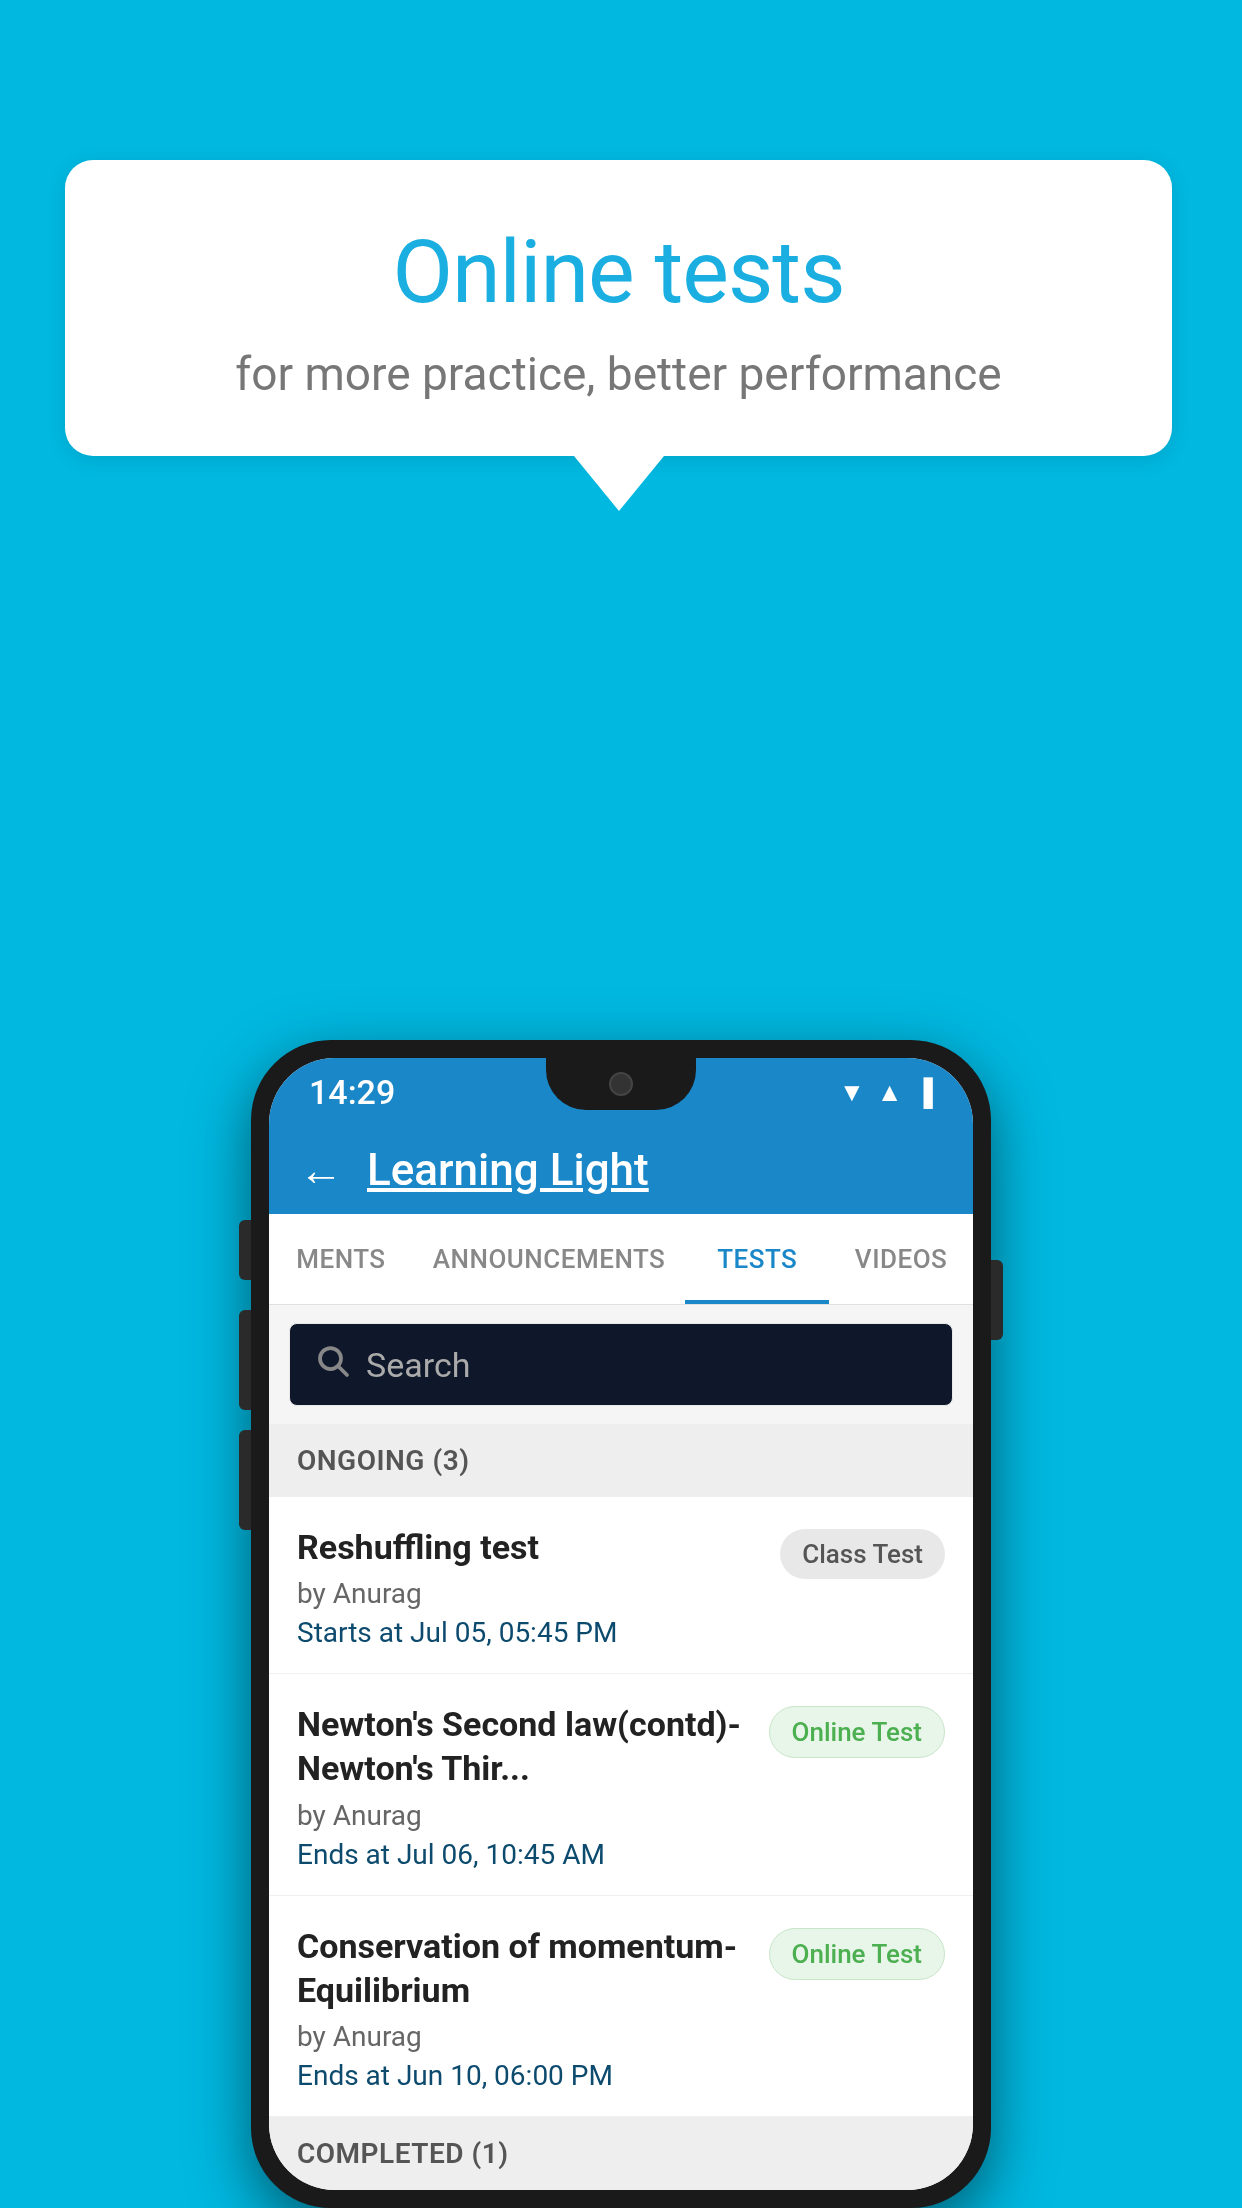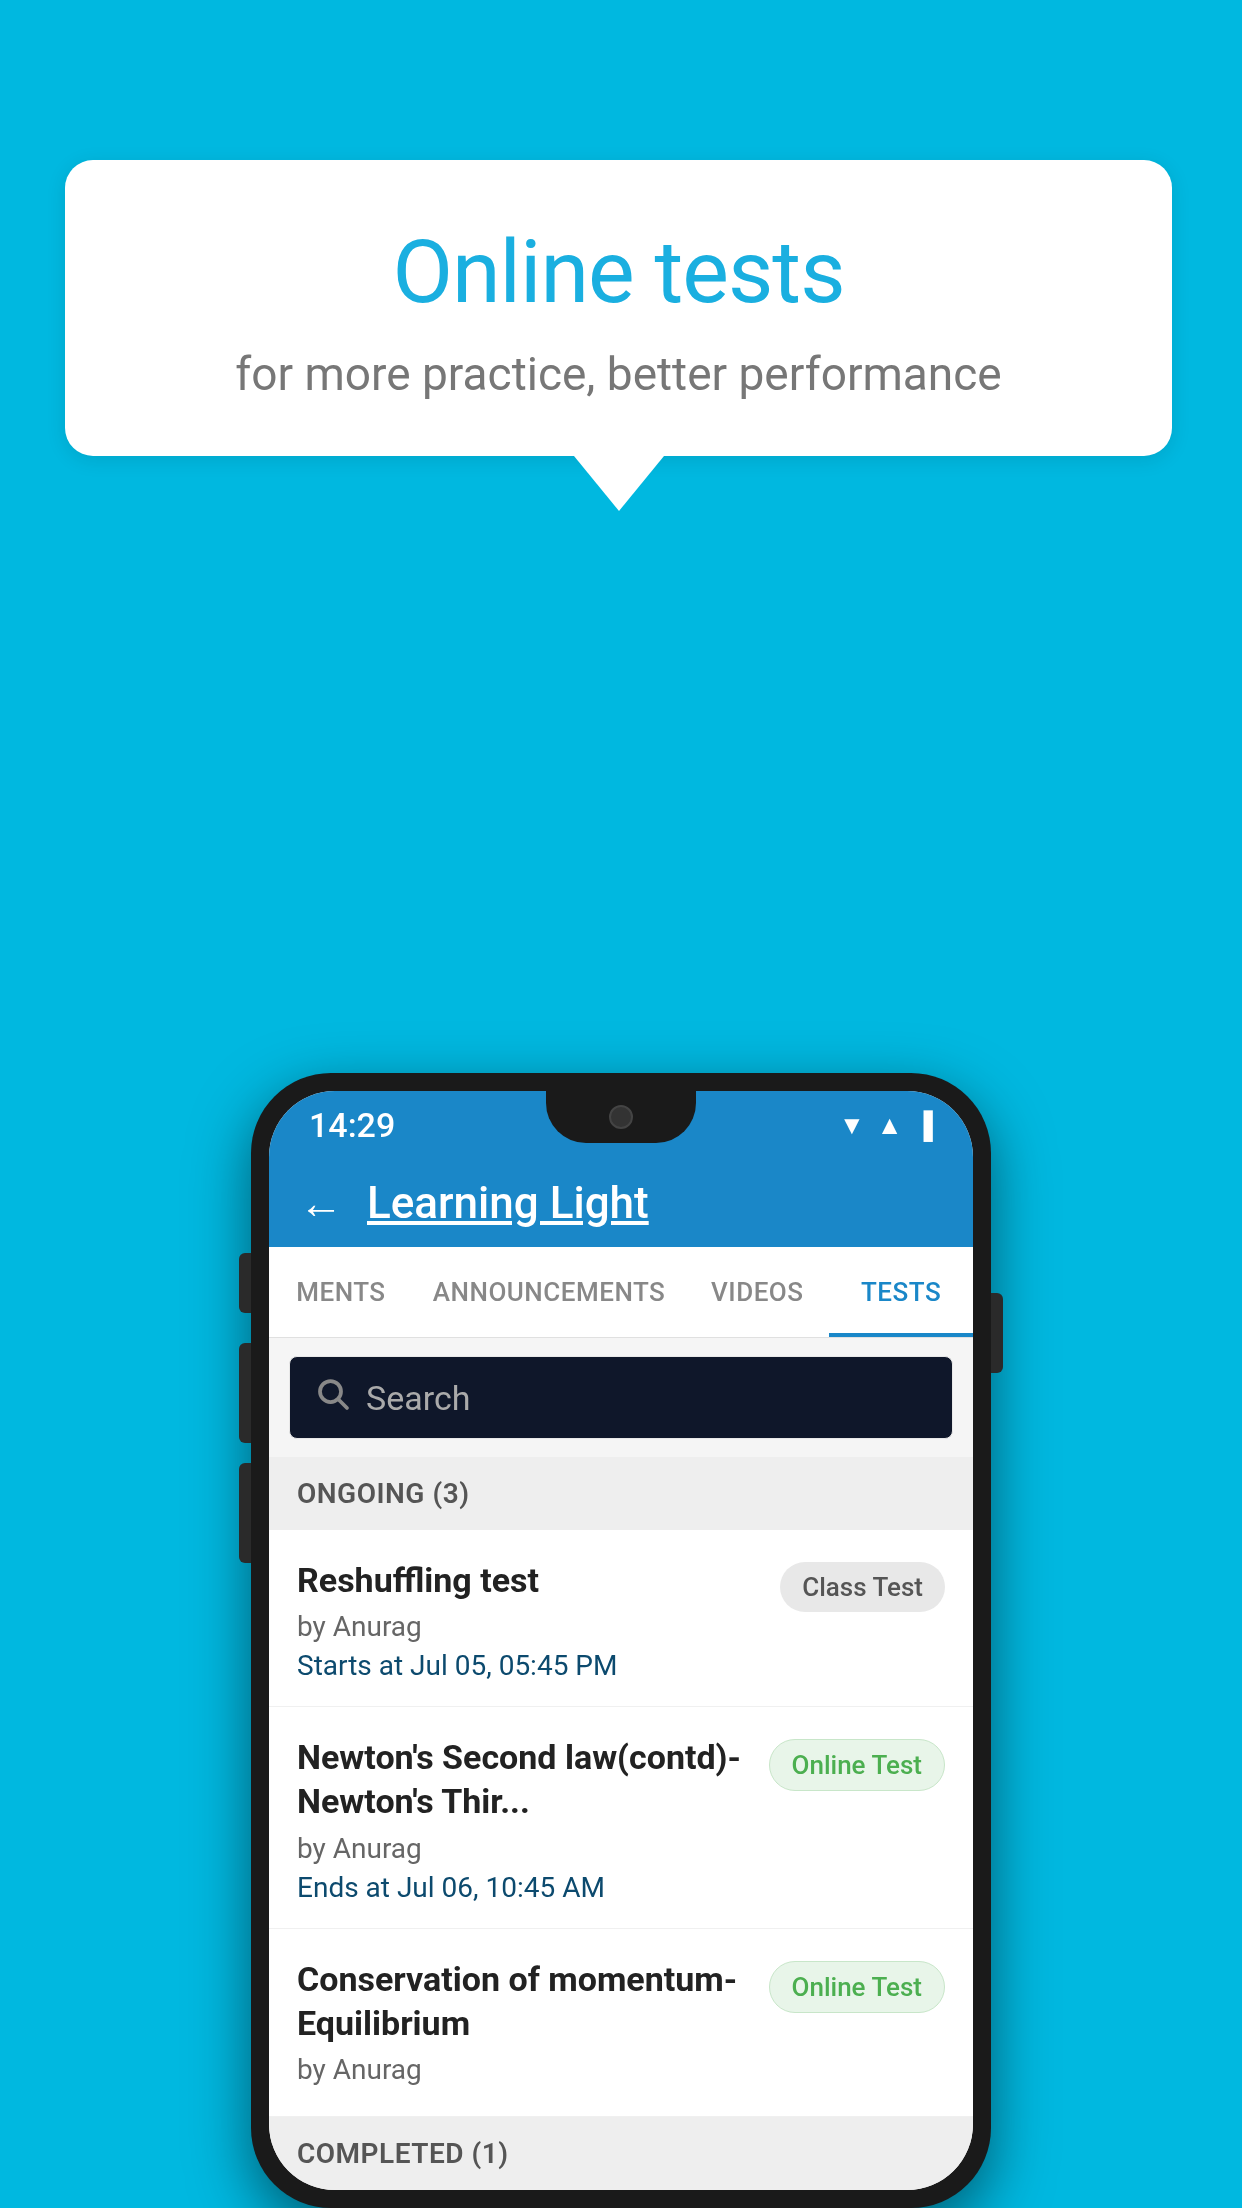--- a/index.html
+++ b/index.html
@@ -371,25 +371,25 @@
           <span class="app-title">Learning Light</span>
         </div>
 
         <div class="tabs-container">
           <div class="tab">
             <span>MENTS</span>
           </div>
           <div class="tab">
             <span>ANNOUNCEMENTS</span>
           </div>
+          <div class="tab active">
+            <span>TESTS</span>
+          </div>
           <div class="tab">
             <span>VIDEOS</span>
-          </div>
-          <div class="tab active">
-            <span>TESTS</span>
           </div>
         </div>
 
         <div class="search-container">
           <div class="search-bar">
             <span class="search-icon-svg">
               <svg width="36" height="36" viewBox="0 0 24 24" fill="none" stroke="#888" stroke-width="2.5" stroke-linecap="round" stroke-linejoin="round">
                 <circle cx="11" cy="11" r="7"></circle>
                 <line x1="16.5" y1="16.5" x2="22" y2="22"></line>
               </svg>
@@ -417,20 +417,21 @@
               <div class="test-author">by Anurag</div>
               <div class="test-date">Ends at  Jul 06, 10:45 AM</div>
             </div>
             <div class="test-badge badge-online">Online Test</div>
           </div>
 
           <div class="test-item">
             <div class="test-info">
               <div class="test-name">Conservation of momentum-Equilibrium</div>
               <div class="test-author">by Anurag</div>
+              <div class="test-date">Ends at  Jun 10, 06:00 PM</div>
             </div>
             <div class="test-badge badge-online">Online Test</div>
           </div>
 
         </div>
 
         <div class="section-header-bottom">COMPLETED (1)</div>
 
       </div>
     </div>

